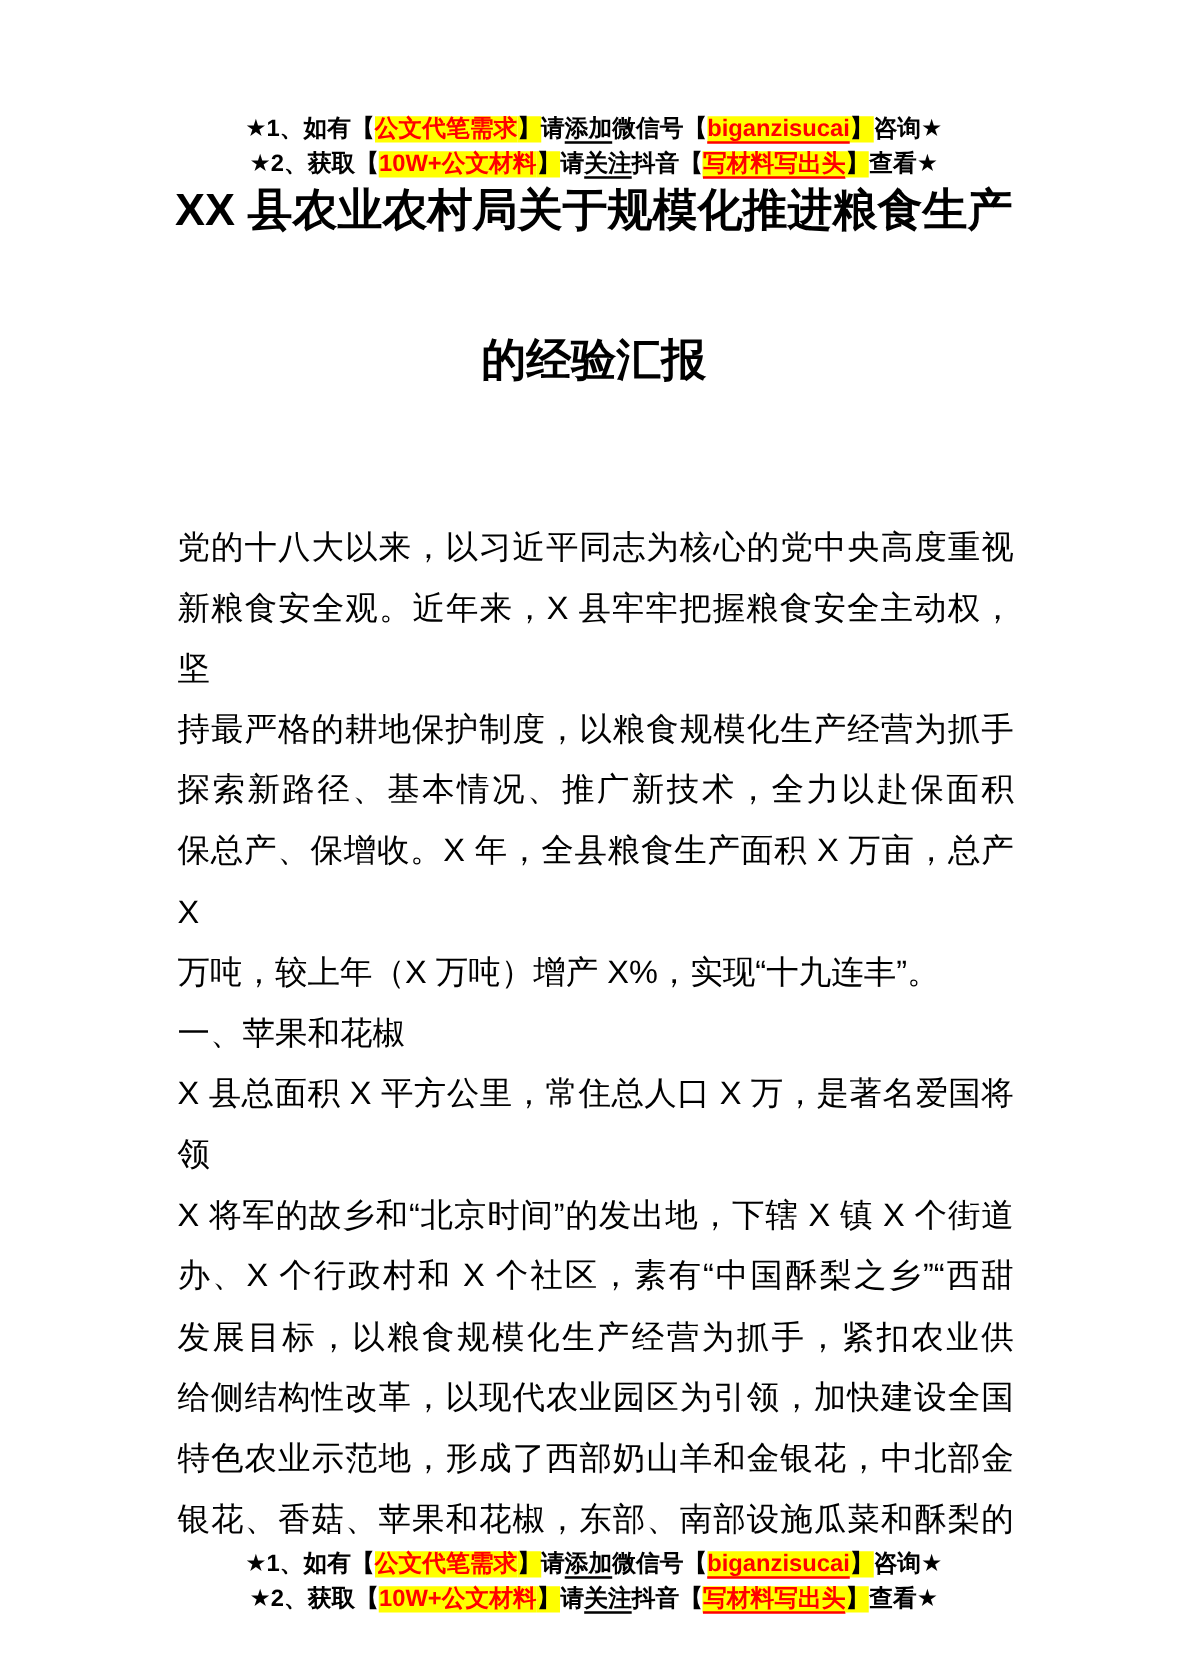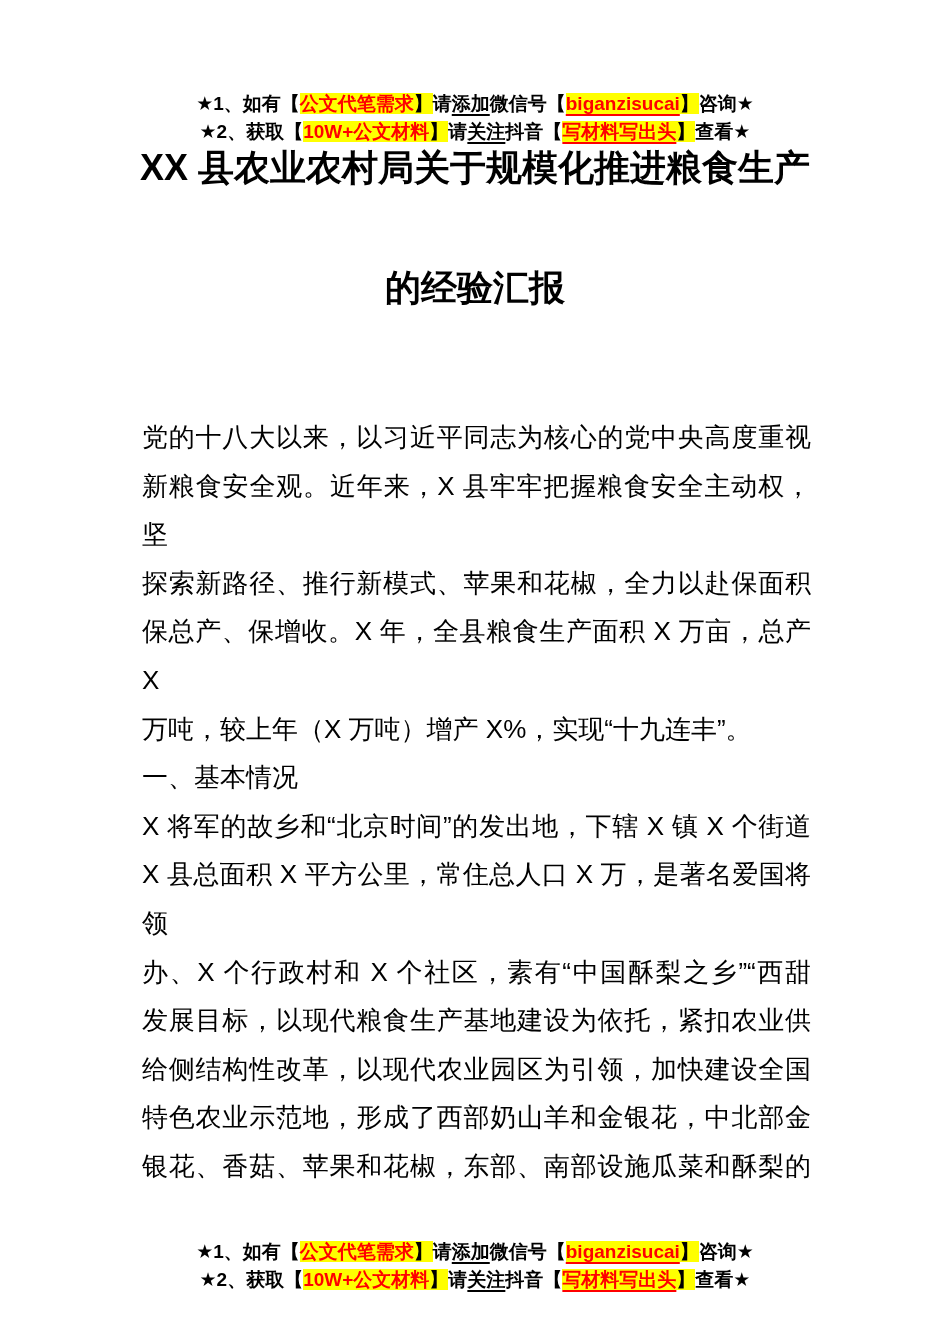--- a/index.html
+++ b/index.html
@@ -61,28 +61,29 @@
     <div><span>★1、如有【</span><span class="hl">公文代笔需求</span><span class="hl-end">】</span><span>请</span><span class="ul">添加</span><span>微信号【</span><span class="hl ul">biganzisucai</span><span class="hl-end">】</span><span>咨询★</span></div>
     <div><span>★2、获取【</span><span class="hl">10W+公文材料</span><span class="hl-end">】</span><span>请</span><span class="ul">关注</span><span>抖音【</span><span class="hl ul">写材料写出头</span><span class="hl-end">】</span><span>查看★</span></div>
   </div>
 
   <div class="title-line title-line-1">XX 县农业农村局关于规模化推进粮食生产</div>
   <div class="title-line title-line-2">的经验汇报</div>
 
   <div class="body-block">
     <div class="body-line">党的十八大以来，以习近平同志为核心的党中央高度重视</div>
     <div class="body-line">新粮食安全观。近年来，X 县牢牢把握粮食安全主动权，坚</div>
-    <div class="body-line">探索新路径、推行新模式、苹果和花椒，全力以赴保面积</div>
+    <div class="body-line">持最严格的耕地保护制度，以粮食规模化生产经营为抓手</div>
+    <div class="body-line">探索新路径、基本情况、推广新技术，全力以赴保面积</div>
     <div class="body-line">保总产、保增收。X 年，全县粮食生产面积 X 万亩，总产 X</div>
     <div class="body-line flush">万吨，较上年（X 万吨）增产 X%，实现“十九连丰”。</div>
-    <div class="body-line flush">一、基本情况</div>
+    <div class="body-line flush">一、苹果和花椒</div>
+    <div class="body-line">X 县总面积 X 平方公里，常住总人口 X 万，是著名爱国将领</div>
     <div class="body-line">X 将军的故乡和“北京时间”的发出地，下辖 X 镇 X 个街道</div>
-    <div class="body-line">X 县总面积 X 平方公里，常住总人口 X 万，是著名爱国将领</div>
     <div class="body-line">办、X 个行政村和 X 个社区，素有“中国酥梨之乡”“西甜</div>
-    <div class="body-line">发展目标，以现代粮食生产基地建设为依托，紧扣农业供</div>
+    <div class="body-line">发展目标，以粮食规模化生产经营为抓手，紧扣农业供</div>
     <div class="body-line">给侧结构性改革，以现代农业园区为引领，加快建设全国</div>
     <div class="body-line">特色农业示范地，形成了西部奶山羊和金银花，中北部金</div>
     <div class="body-line">银花、香菇、苹果和花椒，东部、南部设施瓜菜和酥梨的</div>
   </div>
 
   <div class="promo promo-footer">
     <div><span>★1、如有【</span><span class="hl">公文代笔需求</span><span class="hl-end">】</span><span>请</span><span class="ul">添加</span><span>微信号【</span><span class="hl ul">biganzisucai</span><span class="hl-end">】</span><span>咨询★</span></div>
     <div><span>★2、获取【</span><span class="hl">10W+公文材料</span><span class="hl-end">】</span><span>请</span><span class="ul">关注</span><span>抖音【</span><span class="hl ul">写材料写出头</span><span class="hl-end">】</span><span>查看★</span></div>
   </div>
 

